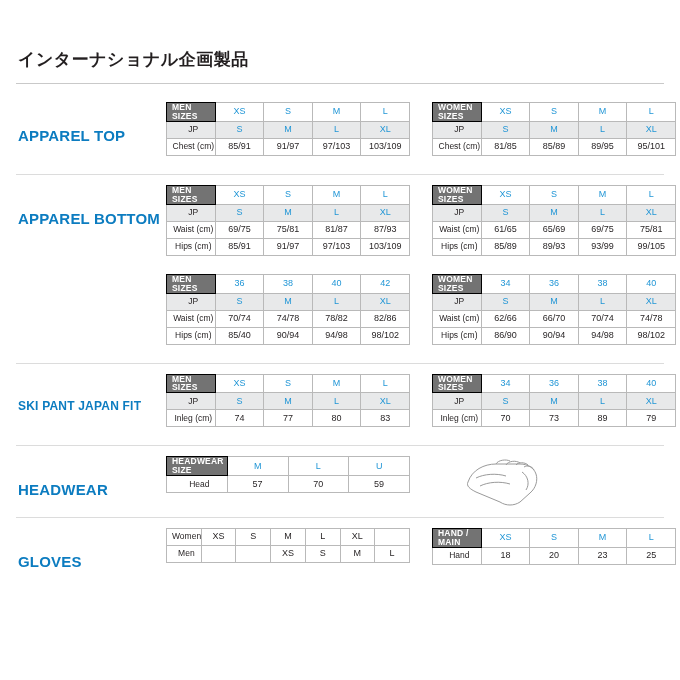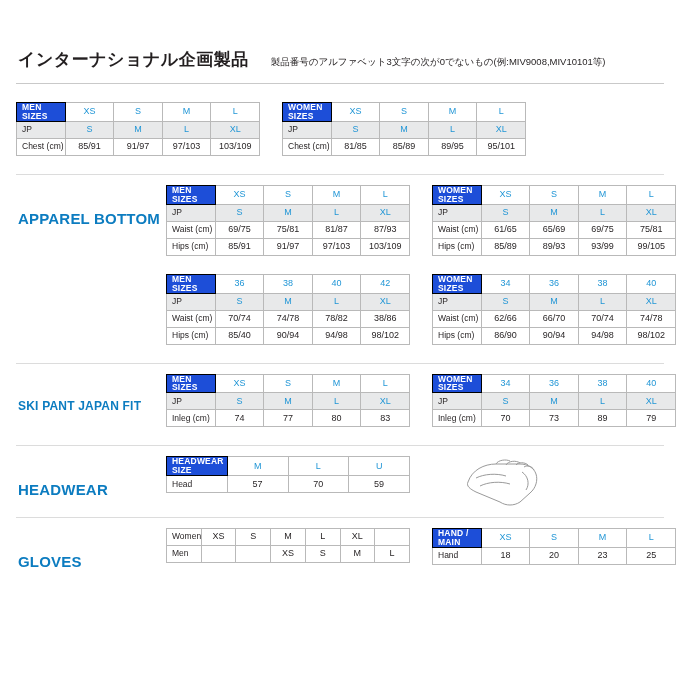--- a/index.html
+++ b/index.html
@@ -87,31 +87,31 @@
   table.sz td, table.sz th {
     border: 1px solid #b9b9b9;
     height: 16px;
     text-align: center;
     font-weight: normal;
     padding: 0;
     color: #231f20;
     line-height: 1.05;
   }
   table.sz td.hd {
-    background: #1d4ed8;
+    background: #737373;
     color: #ffffff;
     font-weight: bold;
     text-align: left;
     padding-left: 5px;
     font-size: 8.5px;
     letter-spacing: 0.2px;
     border: 1px solid #000000;
   }
   table.sz td.rowlbl {
-    text-align: left;
+    text-align: center;
     padding-left: 5px;
     font-size: 8.5px;
   }
   table.sz td.blue {
     color: #2196d6;
     background: #ffffff;
     font-weight: normal;
   }
   table.sz tr.band td {
     background: #e8e9ea;
@@ -136,27 +136,27 @@
     width: 648px;
   }
 </style>
 </head>
 <body>
 
 <div class="page">
 
   <div class="doc-header">
     <div class="doc-title">インターナショナル企画製品</div>
-    <div class="doc-note">製品番号のアルファベット3文字の次が0でないもの(例:MIV9008,MIV10101等)</div>
   </div>
   <div class="rule"></div>
 
   <div class="spacer-md"></div>
 
   <div class="section">
+    <div class="section-label">APPAREL TOP</div>
     <div class="tables">
       <div class="tblwrap">
         <table class="sz">
           <tbody>
               <tr>
             <td class="hd">MEN SIZES</td>
             <td class="blue">XS</td>
             <td class="blue">S</td>
             <td class="blue">M</td>
             <td class="blue">L</td>
@@ -306,21 +306,21 @@
             <td class="blue">S</td>
             <td class="blue">M</td>
             <td class="blue">L</td>
             <td class="blue">XL</td>
           </tr>
           <tr>
             <td class="rowlbl">Waist (cm)</td>
             <td>70/74</td>
             <td>74/78</td>
             <td>78/82</td>
-            <td>38/86</td>
+            <td>82/86</td>
           </tr>
           <tr>
             <td class="rowlbl">Hips (cm)</td>
             <td>85/40</td>
             <td>90/94</td>
             <td>94/98</td>
             <td>98/102</td>
           </tr>
         </tbody>
           </table>

